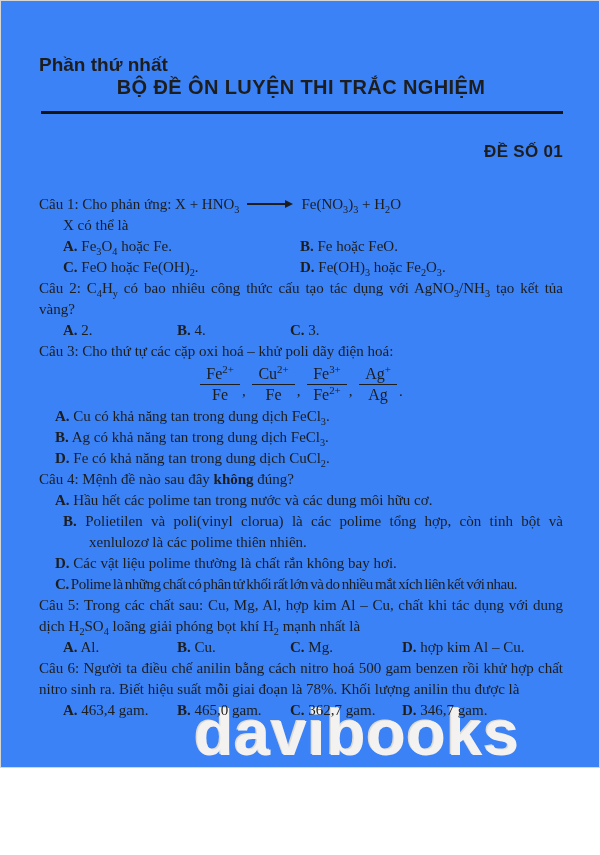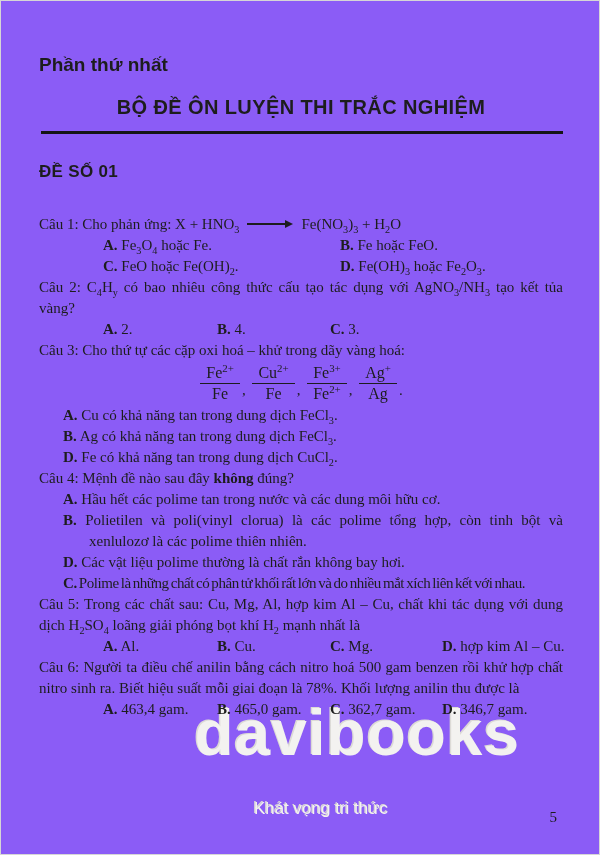--- a/index.html
+++ b/index.html
@@ -1,41 +1,41 @@
 <!DOCTYPE html>
 <html><head>
 <meta charset="utf-8">
 <style>
   html,body { margin:0; padding:0; background:#ffffff; }
   .page {
     position:relative;
-    width:600px; height:855px;
+    width:600px; height:768px;
     box-sizing:border-box;
-    background:#8b5cf6;
+    background:#3b82f6;
     border:1px solid #d6d6d6;
     font-family:"Liberation Serif","DejaVu Serif",serif;
     font-size:15px; line-height:21px;
     color:#1d1d1d;
     padding:52px 36px 0 38px;
     overflow:hidden;
   }
   .sans { font-family:"Liberation Sans","DejaVu Sans",sans-serif; }
   .section-label { font-weight:bold; font-size:19px; line-height:24px; }
-  .book-title { text-align:center; font-weight:bold; font-size:20px; margin-top:20px; letter-spacing:.4px; }
+  .book-title { text-align:center; font-weight:bold; font-size:20px; letter-spacing:.4px; }
   .title-rule { border:none; border-top:3px solid #151515; margin:13px 0 0 2px; }
-  .exam-title { text-align:left; font-weight:bold; font-size:17px; margin-top:27px; letter-spacing:.3px; }
+  .exam-title { text-align:right; font-weight:bold; font-size:17px; margin-top:27px; letter-spacing:.3px; }
   .questions { margin-top:32px; position:relative; z-index:2; }
   .q { margin:0; }
   .qtext { text-align:justify; }
   .qlabel { font-weight:normal; }
   .indent1 { margin-left:24px; }
   .opts-2col { display:grid; grid-template-columns:237px auto; margin-left:24px; }
   .opts-4col { display:grid; grid-template-columns:114px 113px 112px auto; margin-left:24px; }
-  .opt { white-space:nowrap;margin-left:40px; }
-  .opt-full { margin-left:24px; }
+  .opt { white-space:nowrap; }
+  .opt-full { margin-left:16px; }
   .opt-hang { margin-left:24px; padding-left:26px; text-indent:-26px; text-align:justify; }
   .tight { letter-spacing:-0.45px; word-spacing:-1.2px; }
   sub { font-size:68%; line-height:0; }
   sup { font-size:68%; line-height:0; }
   .arrow { display:inline-block; position:relative; vertical-align:middle;
            width:44px; height:1.5px; background:#1d1d1d; margin:0 10px 3px 8px; }
   .arrow::after { content:''; position:absolute; right:-2px; top:-3.8px;
            border-left:8px solid #1d1d1d; border-top:4.5px solid transparent;
            border-bottom:4.5px solid transparent; }
   .pairs-row { text-align:center; margin:3px 0 2px 0; }
@@ -69,20 +69,21 @@
   <hr class="title-rule">
   <div class="exam-title sans">ĐỀ SỐ 01</div>
 
   <div class="questions">
 
     <div class="q">
       <div>
         <span class="qlabel">Câu 1:</span>
         <span>Cho phản ứng: X + HNO<sub>3</sub></span><span class="arrow"></span><span>Fe(NO<sub>3</sub>)<sub>3</sub> + H<sub>2</sub>O</span>
       </div>
+      <div class="indent1">X có thể là</div>
       <div class="opts-2col">
         <div class="opt"><b>A.</b> Fe<sub>3</sub>O<sub>4</sub> hoặc Fe.</div>
         <div class="opt"><b>B.</b> Fe hoặc FeO.</div>
         <div class="opt"><b>C.</b> FeO hoặc Fe(OH)<sub>2</sub>.</div>
         <div class="opt"><b>D.</b> Fe(OH)<sub>3</sub> hoặc Fe<sub>2</sub>O<sub>3</sub>.</div>
       </div>
     </div>
 
     <div class="q">
       <div class="qtext">
@@ -92,21 +93,21 @@
       <div class="opts-4col">
         <div class="opt"><b>A.</b> 2.</div>
         <div class="opt"><b>B.</b> 4.</div>
         <div class="opt"><b>C.</b> 3.</div>
       </div>
     </div>
 
     <div class="q">
       <div class="qtext">
         <span class="qlabel">Câu 3:</span>
-        <span>Cho thứ tự các cặp oxi hoá – khử trong dãy vàng hoá:</span>
+        <span>Cho thứ tự các cặp oxi hoá – khử poli dãy điện hoá:</span>
       </div>
       <div class="pairs-row">
         <span class="frac"><span class="num">Fe<sup>2+</sup></span><span class="den">Fe</span></span><span class="pair-sep">,</span>
         <span class="frac"><span class="num">Cu<sup>2+</sup></span><span class="den">Fe</span></span><span class="pair-sep">,</span>
         <span class="frac"><span class="num">Fe<sup>3+</sup></span><span class="den">Fe<sup>2+</sup></span></span><span class="pair-sep">,</span>
         <span class="frac"><span class="num">Ag<sup>+</sup></span><span class="den">Ag</span></span><span class="pair-sep">.</span>
       </div>
       <div>
         <div class="opt-full"><b>A.</b> Cu có khả năng tan trong dung dịch FeCl<sub>3</sub>.</div>
         <div class="opt-full"><b>B.</b> Ag có khả năng tan trong dung dịch FeCl<sub>3</sub>.</div>

